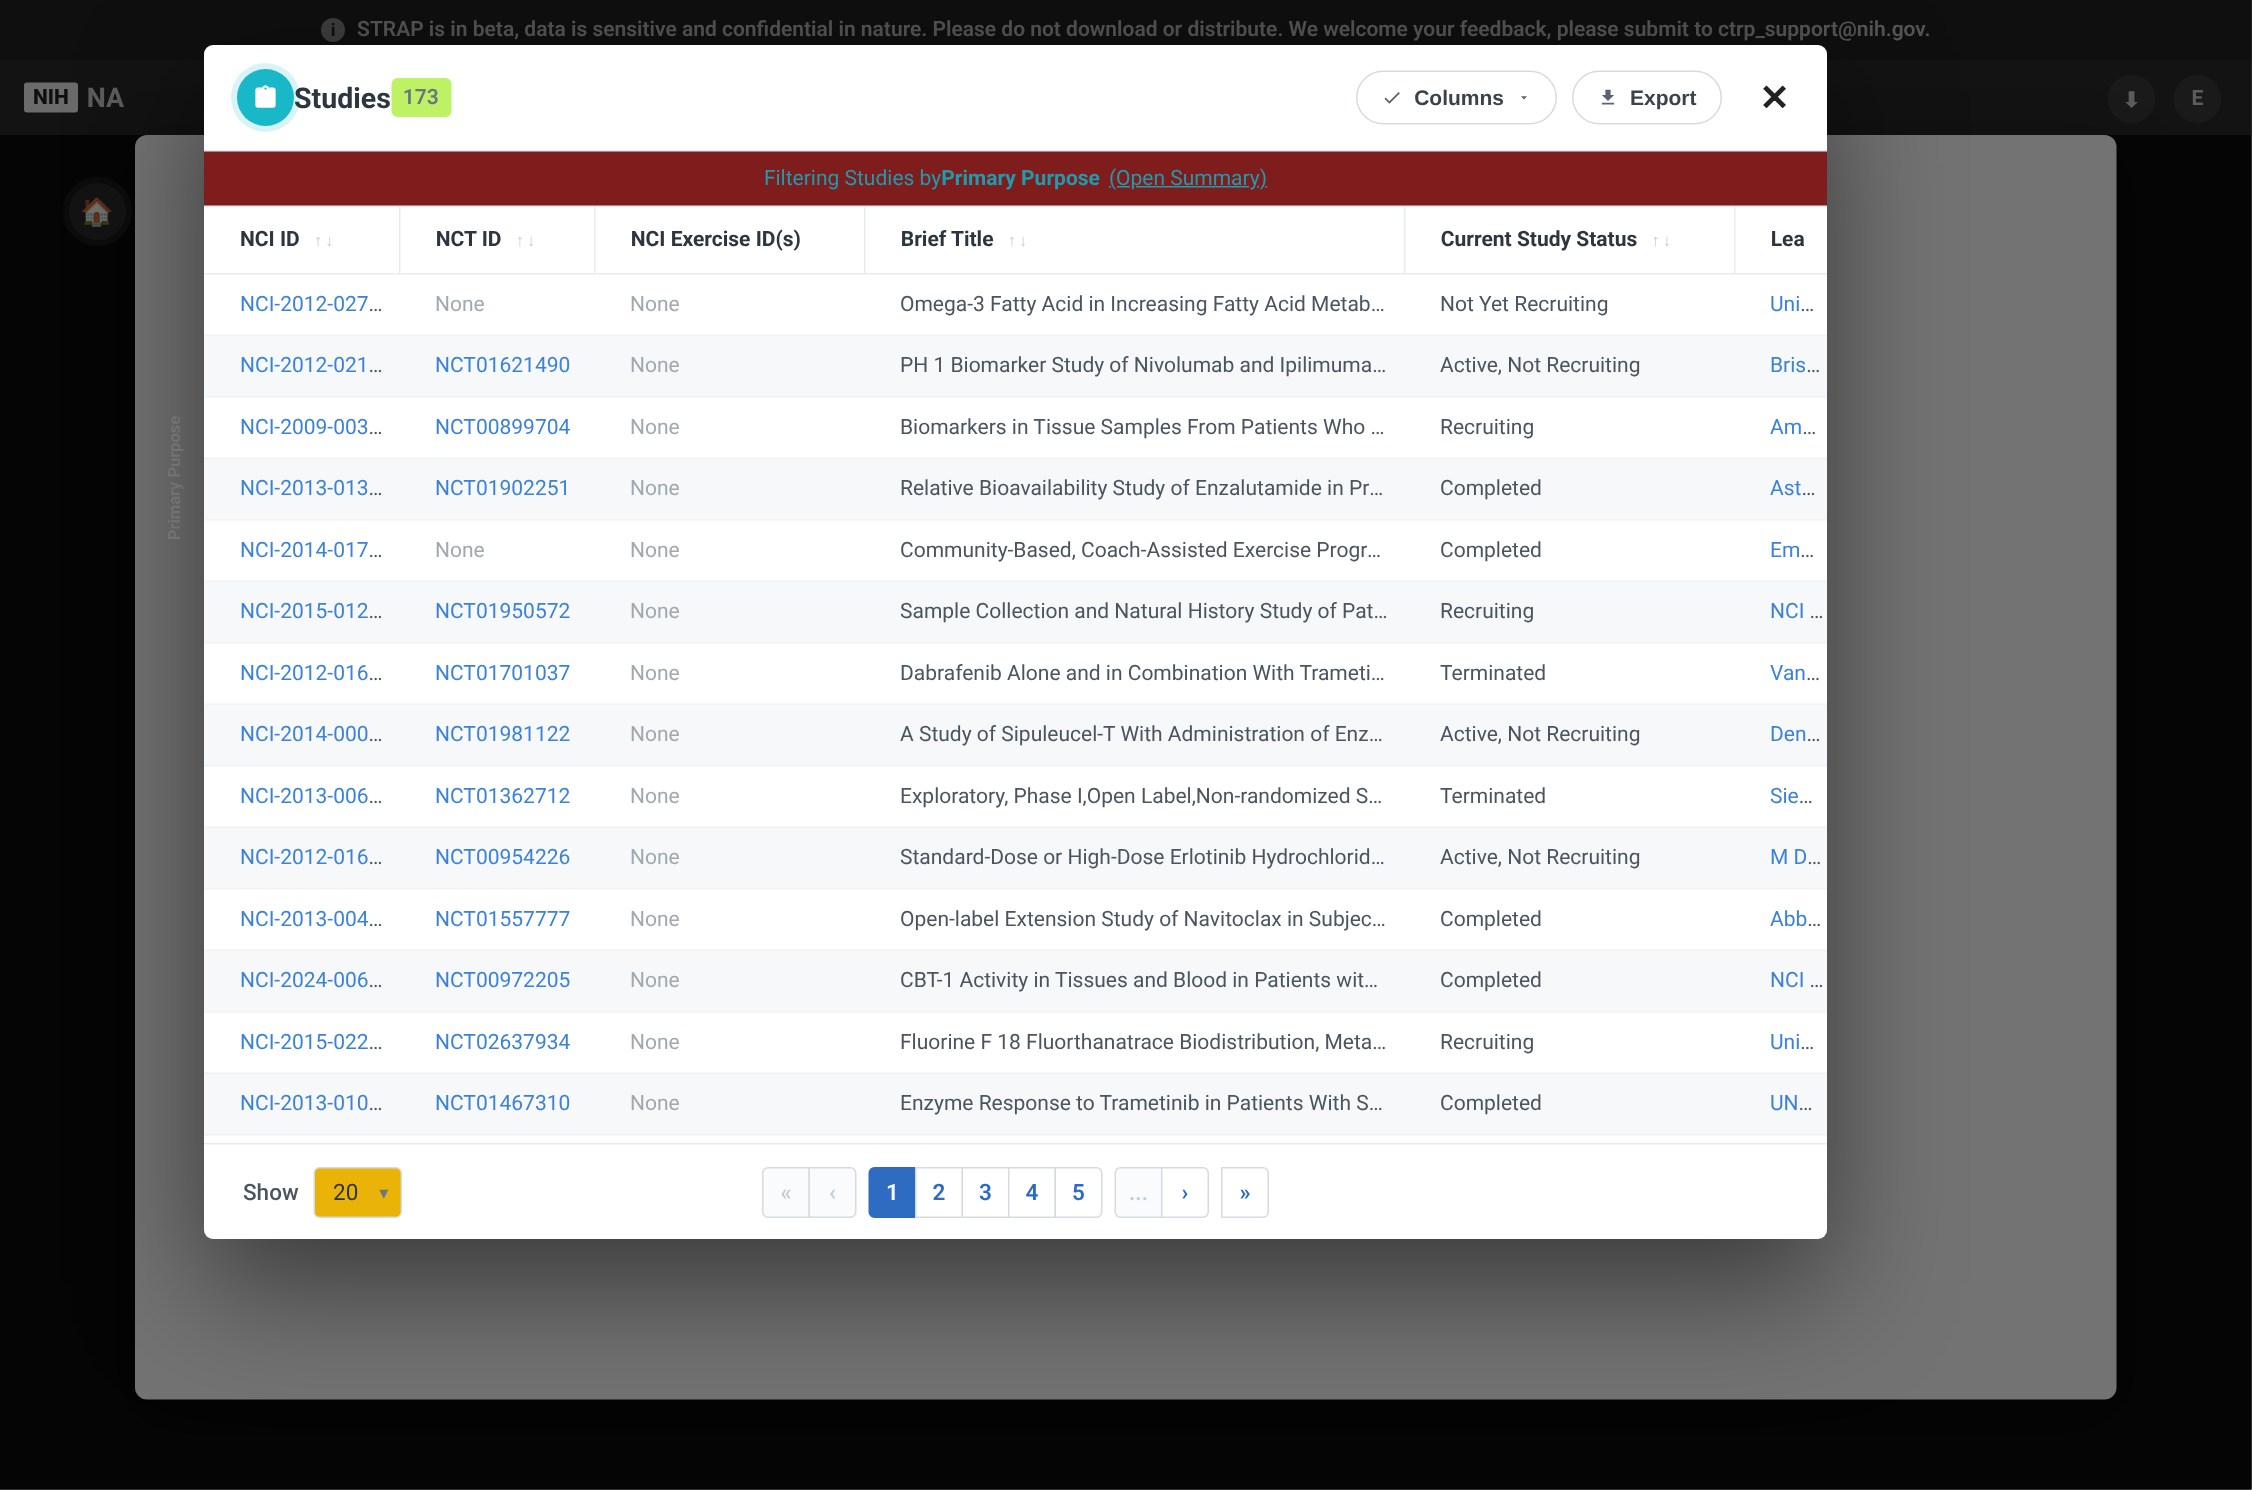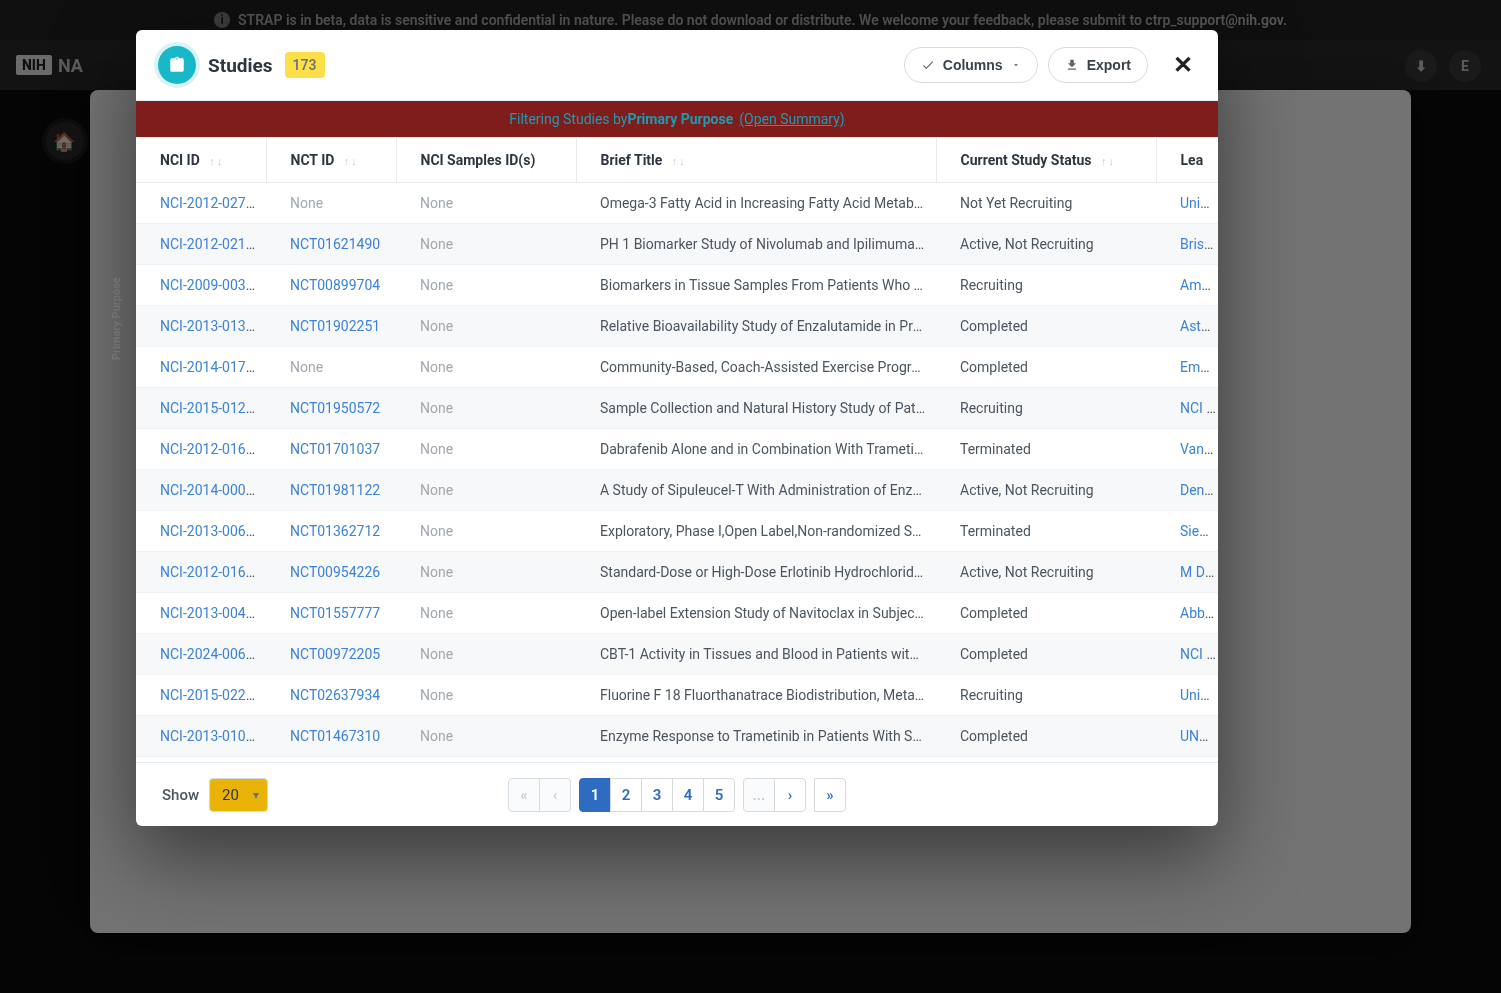--- a/index.html
+++ b/index.html
@@ -80,34 +80,34 @@
     overflow:hidden;
   }
 
   .modal-header {
     height: 70px;
     display:flex; align-items:center;
     padding: 0 22px;
     border-bottom:0;
   }
   .modal-header .title-wrap {
-    display:flex; align-items:center; gap:12px;
+    display:flex; align-items:center; 
   }
   .modal-header .icon-circle {
     width:38px;height:38px;border-radius:50%;
     background:#19b8c8;
     display:flex;align-items:center;justify-content:center;
     box-shadow: 0 0 0 4px #d9f3f6;
   }
   .modal-header .icon-circle svg { width:18px;height:18px;fill:#fff; }
   .modal-header h1 {
     margin:0; font-size:19px; font-weight:700; color:#2d3640;
   }
   .modal-header .count-badge{
-    background:#fde047;color:#6b7680;font-weight:600;
+    background:#bef264;color:#6b7680;font-weight:600;
     padding:5px 8px;border-radius:4px;font-size:14px;
   }
   .modal-header .spacer{flex:1;}
   .modal-header .btn {
     height:36px; padding:0 16px;
     border:1px solid #d6dbe0; border-radius:18px;
     background:#fff; color:#3a424c; font-size:14px; font-weight:600;
     display:flex;align-items:center;gap:8px; cursor:pointer;
     margin-left:10px;
   }
@@ -300,21 +300,21 @@
                 </span>
             </th>
             <th class="divider">
               <span>NCT ID</span>
               <span class="sort-arrows">
                   <span>↑</span>
                   <span>↓</span>
                 </span>
             </th>
             <th class="divider">
-              <span>NCI Samples ID(s)</span>
+              <span>NCI Exercise ID(s)</span>
             </th>
             <th class="divider">
               <span>Brief Title</span>
               <span class="sort-arrows">
                   <span>↑</span>
                   <span>↓</span>
                 </span>
             </th>
             <th class="divider">
               <span>Current Study Status</span>

